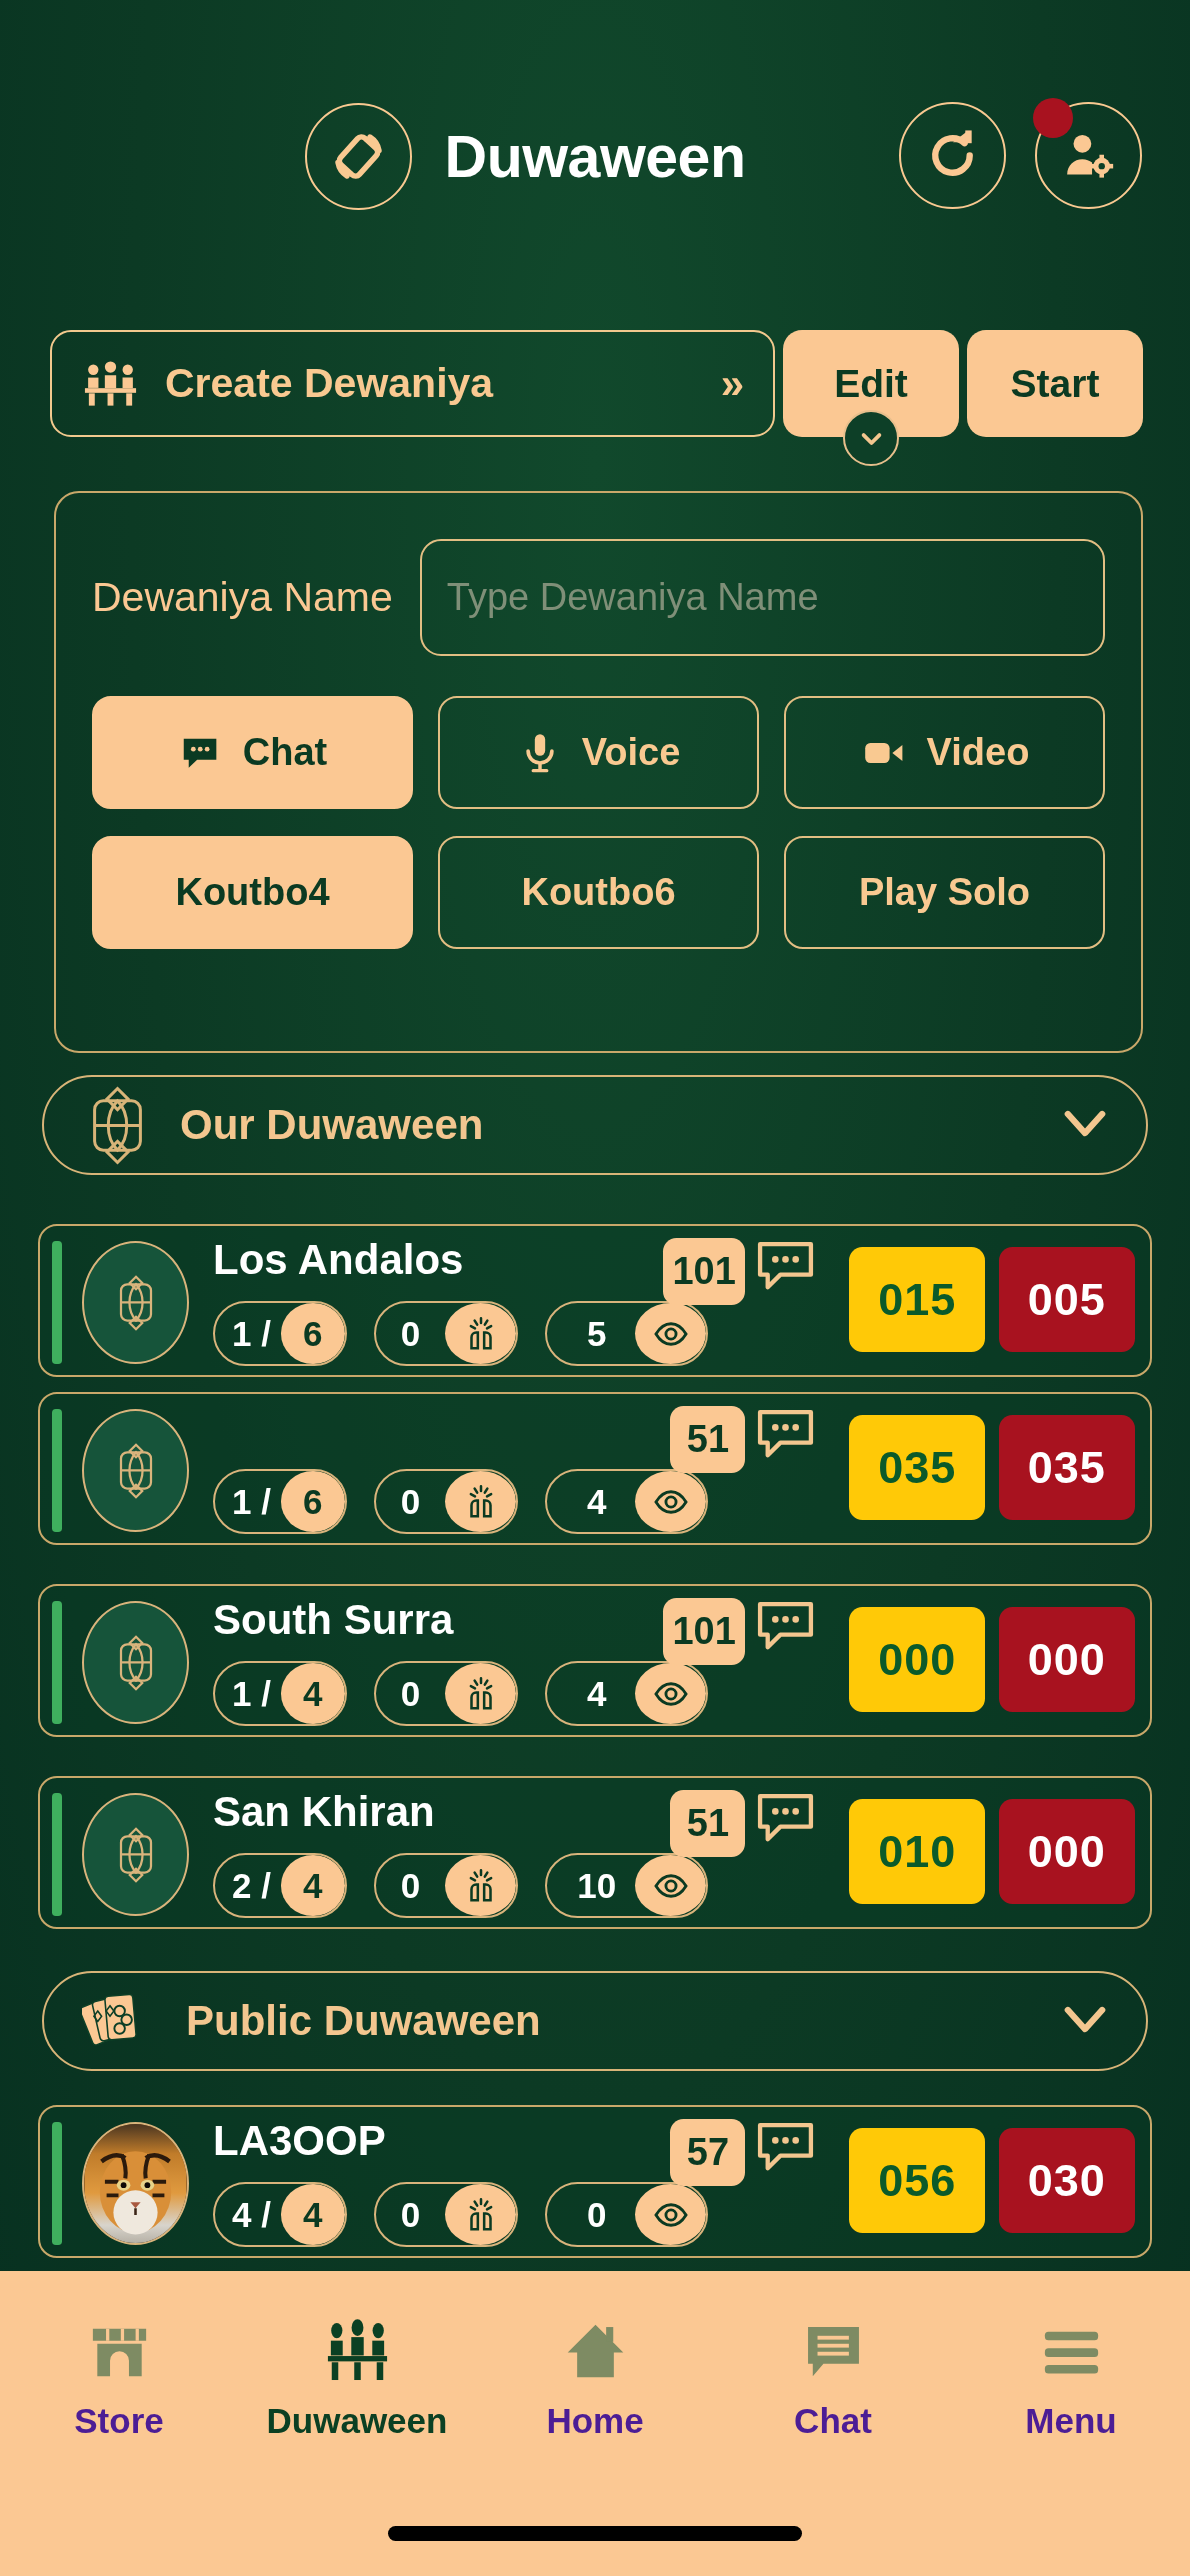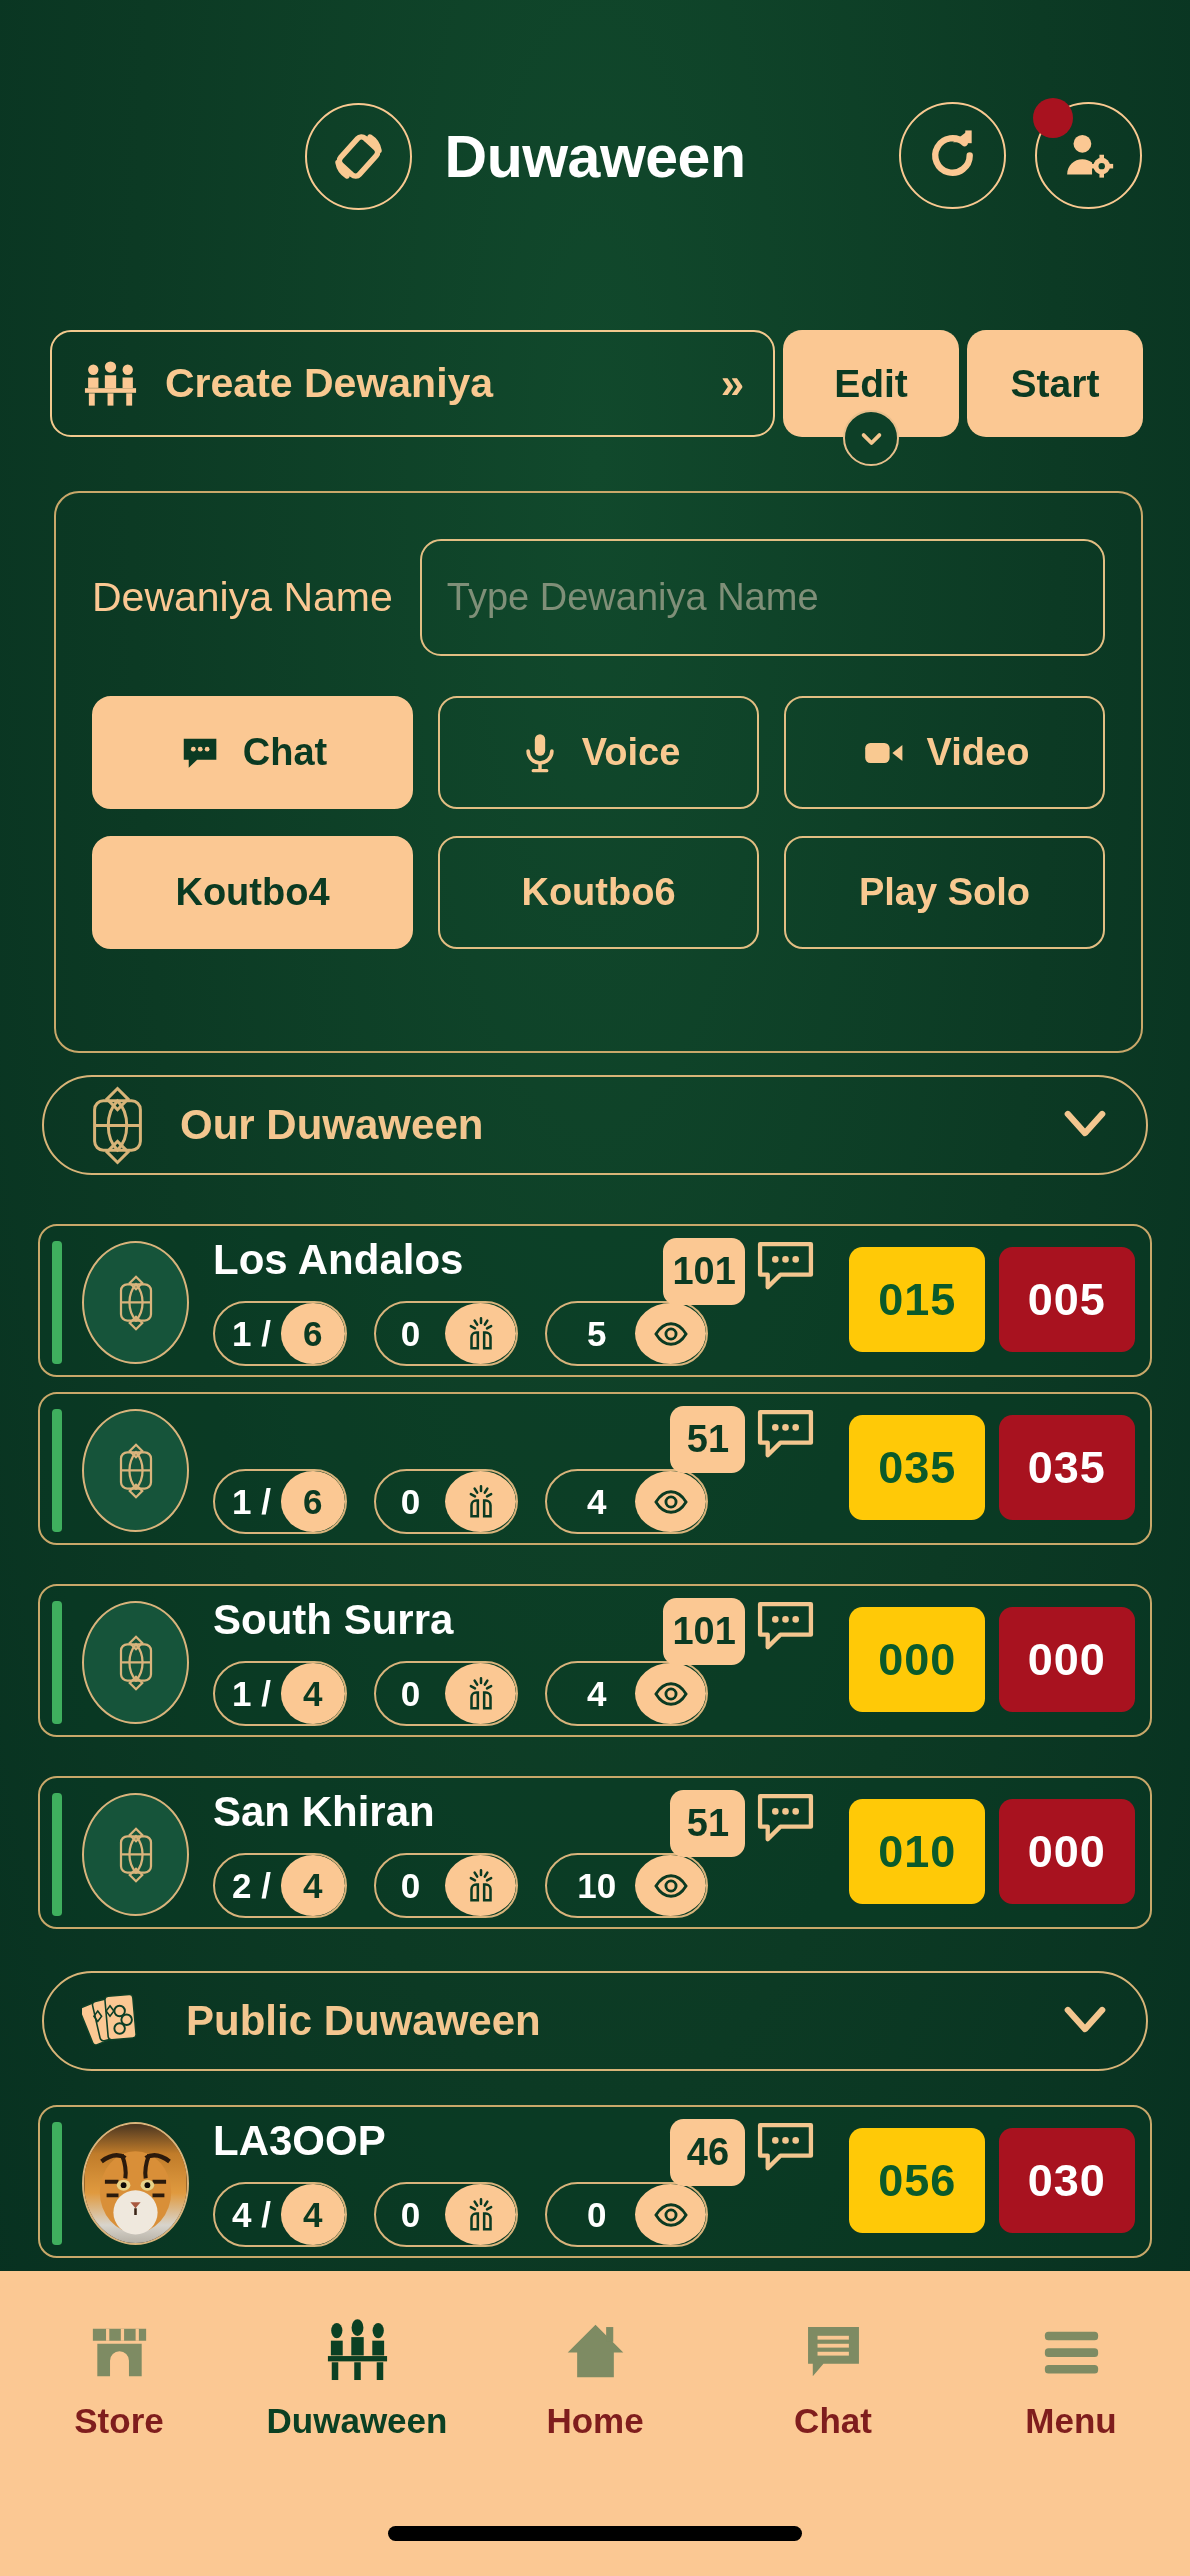--- a/index.html
+++ b/index.html
@@ -146,21 +146,21 @@
   }
   .score.yellow{background:#FFC907;color:#0B5A2A;}
   .score.red{background:#A8121F;color:#ffffff;}
   .nav{
     position:absolute;left:0;bottom:0;width:1190px;height:305px;
     background:#FBC893;display:flex;align-items:flex-start;padding-top:46px;
   }
   .nav-item{
     flex:1;display:flex;flex-direction:column;align-items:center;gap:13.4px;
   }
-  .nav-label{font-size:35px;font-weight:bold;color:#7f1d1d;}
+  .nav-label{font-size:35px;font-weight:bold;color:#4c1d95;}
   .nav-item.active .nav-label{color:#0B4023;}
   .home-ind{
     position:absolute;bottom:35px;left:50%;transform:translateX(-50%);
     width:414px;height:15.3px;border-radius:7.7px;background:#000;
   }
 </style>
 </head>
 <body>
 
 <div class="phone">
@@ -578,21 +578,21 @@
         <span class="lt">0</span>
         <span class="cap">
           <svg width="38" height="38" viewBox="0 0 24 24">
               <path d="M2.5 12 C5.5 7 9 5.5 12 5.5 C15 5.5 18.5 7 21.5 12 C18.5 17 15 18.5 12 18.5 C9 18.5 5.5 17 2.5 12 z" fill="none" stroke="#0B3A22" stroke-width="1.8"></path>
               <circle cx="12" cy="12" r="3.2" fill="none" stroke="#0B3A22" stroke-width="1.8"></circle>
             </svg>
         </span>
       </div>
     </div>
     <div class="msg-group">
-      <span class="msg-count">46</span>
+      <span class="msg-count">57</span>
       <svg width="61" height="58" viewBox="0 0 24 22">
         <path d="M2 2 h20 v12 h-12 l-5 5 v-5 h-3 z" fill="none" stroke="#F3C68F" stroke-width="1.7" stroke-linejoin="round"></path>
         <circle cx="8" cy="8" r="1.3" fill="#F3C68F"></circle>
           <circle cx="12" cy="8" r="1.3" fill="#F3C68F"></circle>
           <circle cx="16" cy="8" r="1.3" fill="#F3C68F"></circle>
       </svg>
     </div>
     <div class="scores">
       <span class="score yellow">056</span>
       <span class="score red">030</span>

